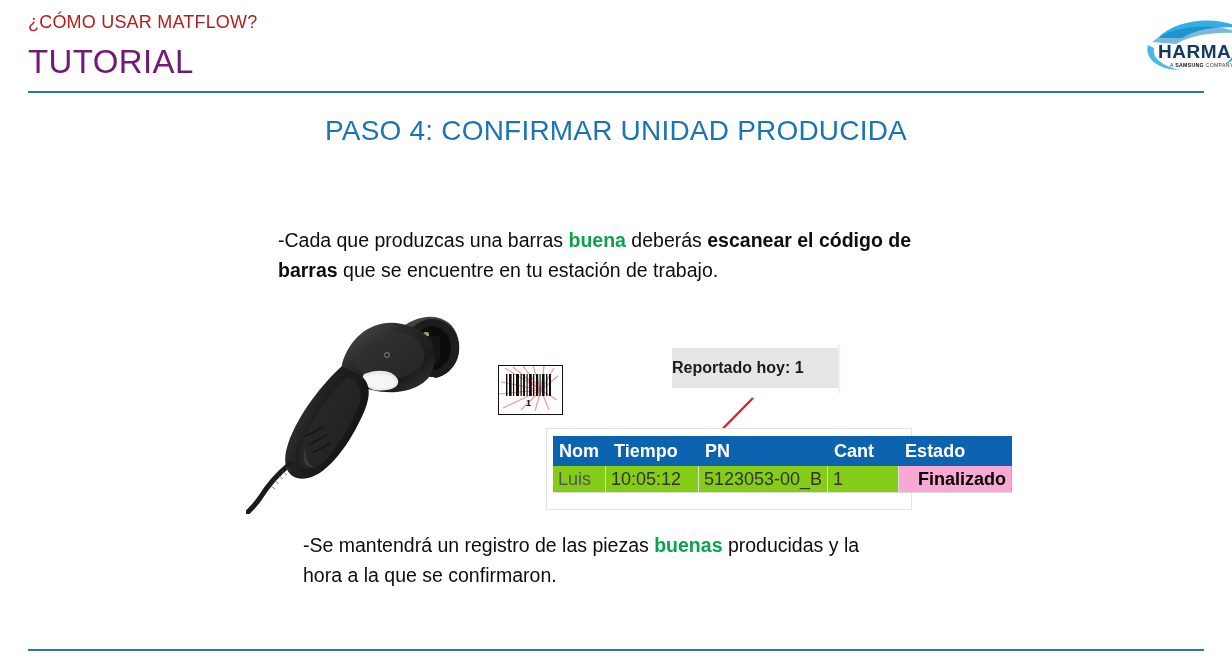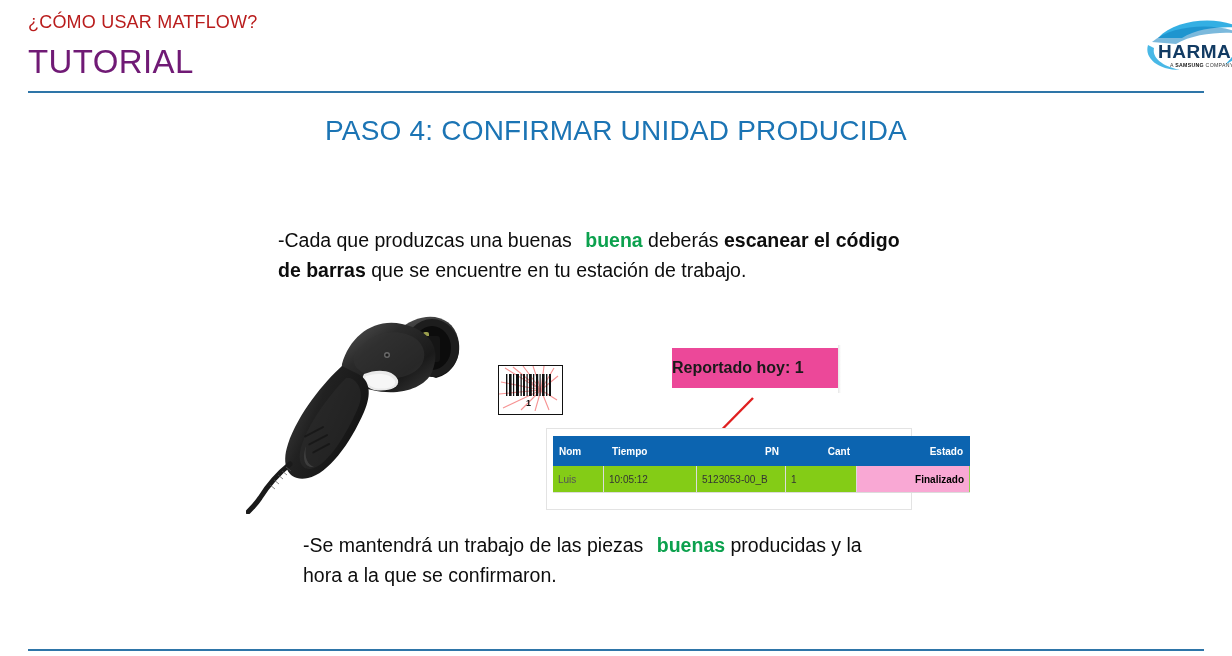--- a/index.html
+++ b/index.html
@@ -43,36 +43,36 @@
     letter-spacing:.2px;
   }
 
   
   .para{
     position:absolute;
     color:#0d0d0d;font-size:19.5px;line-height:1.52;
   }
   .para.p1{left:278px;top:226px;width:640px;}
   .para.p2{left:303px;top:531px;width:560px;}
-  .g{color:#0CA14E;font-weight:bold;margin-left:8px;}
+  .g{color:#0CA14E;font-weight:bold;}
   .b{font-weight:bold;}
 
   
   .scanner{position:absolute;left:246px;top:286px;width:250px;height:228px;}
 
   
   .barcode-box{
     position:absolute;left:498px;top:365px;width:63px;height:48px;
     background:#fff;border:1.6px solid #111;overflow:hidden;
   }
 
   
   .reportado{
     position:absolute;left:672px;top:348px;width:168px;height:40px;
-    background:#ec4899;
+    background:#e5e5e5;
     display:flex;align-items:center;
   }
   .reportado .txt{
     font-size:16px;font-weight:bold;color:#1a1a1a;white-space:nowrap;
   }
   .reportado-edge{
     position:absolute;left:838px;top:345px;width:3px;height:48px;
     background:linear-gradient(to right,#e6e6e6,#ffffff);
   }
 
@@ -82,26 +82,26 @@
   
   .tbl-card{
     position:absolute;left:546px;top:428px;width:366px;height:82px;
     background:#ffffff;
     border:1px solid #e3e3e3;
     box-sizing:border-box;
   }
   table.grid{
     position:absolute;left:553px;top:436px;
     border-collapse:collapse;
-    font-size:10px;
+    font-size:18px;
     table-layout:fixed;
   }
   table.grid th{
     background:#0C64B0;color:#ffffff;font-weight:bold;
-    height:30px;padding:0 6px;text-align:right;
+    height:30px;padding:0 6px;text-align:left;
     border-right:1px solid #0C64B0;
     white-space:nowrap;overflow:hidden;
   }
   table.grid th.c-nom{width:38px;text-align:left;padding-left:6px;}
   table.grid th.c-tiempo{width:78px;text-align:left;padding-left:8px;margin-top:24px;}
   table.grid th.c-pn{width:76px;}
   table.grid th.c-cant{width:58px;}
   table.grid th.c-estado{width:100px;}
   table.grid td{
     height:26px;padding:0 5px;color:#333;
@@ -132,21 +132,21 @@
       <path d="M106 17 C120 27, 116 45, 96 53 C108 44, 112 30, 104 22 Z" fill="#29ABE2" opacity=".9"></path>
       <path d="M20 33 C16 46, 30 58, 52 58 C34 54, 24 46, 26 36 Z" fill="#29ABE2" opacity=".85"></path>
       <text x="30" y="46" font-family="'Liberation Sans',sans-serif" font-size="19" font-weight="bold" fill="#123B63" letter-spacing="0.5">HARMAN</text>
       <text x="42" y="55" font-family="'Liberation Sans',sans-serif" font-size="5.2" fill="#3a3a3a" letter-spacing="0.3">A <tspan font-weight="bold" fill="#111">SAMSUNG</tspan> COMPANY</text>
     </svg>
   </div>
 
   <div class="slide-title">PASO 4: CONFIRMAR UNIDAD PRODUCIDA</div>
 
   <div class="para p1">
-    <span>-Cada que produzcas una buenas </span><span class="g">buena</span><span> deberás </span><span class="b">escanear el código de barras</span><span> que se encuentre en tu estación de trabajo.</span>
+    <span>-Cada que produzcas una barras </span><span class="g">buena</span><span> deberás </span><span class="b">escanear el código de barras</span><span> que se encuentre en tu estación de trabajo.</span>
   </div>
 
   <div class="scanner">
     <svg width="250" height="228" viewBox="0 0 250 228">
       <defs>
         <linearGradient id="gbody" x1="0" y1="0" x2="1" y2="1">
           <stop offset="0%" stop-color="#565656"></stop>
           <stop offset="35%" stop-color="#2b2b2b"></stop>
           <stop offset="70%" stop-color="#1a1a1a"></stop>
           <stop offset="100%" stop-color="#3a3a3a"></stop>
@@ -271,18 +271,18 @@
         <td class="c-nom">Luis</td>
         <td class="c-tiempo">10:05:12</td>
         <td class="c-pn">5123053-00_B</td>
         <td class="c-cant">1</td>
         <td class="c-estado">Finalizado</td>
       </tr>
     </tbody>
   </table>
 
   <div class="para p2">
-    <span>-Se mantendrá un trabajo de las piezas </span><span class="g">buenas</span><span> producidas y la hora a la que se confirmaron.</span>
+    <span>-Se mantendrá un registro de las piezas </span><span class="g">buenas</span><span> producidas y la hora a la que se confirmaron.</span>
   </div>
 
   <div class="footer-rule"></div>
 
 </div>
 
 </body></html>

